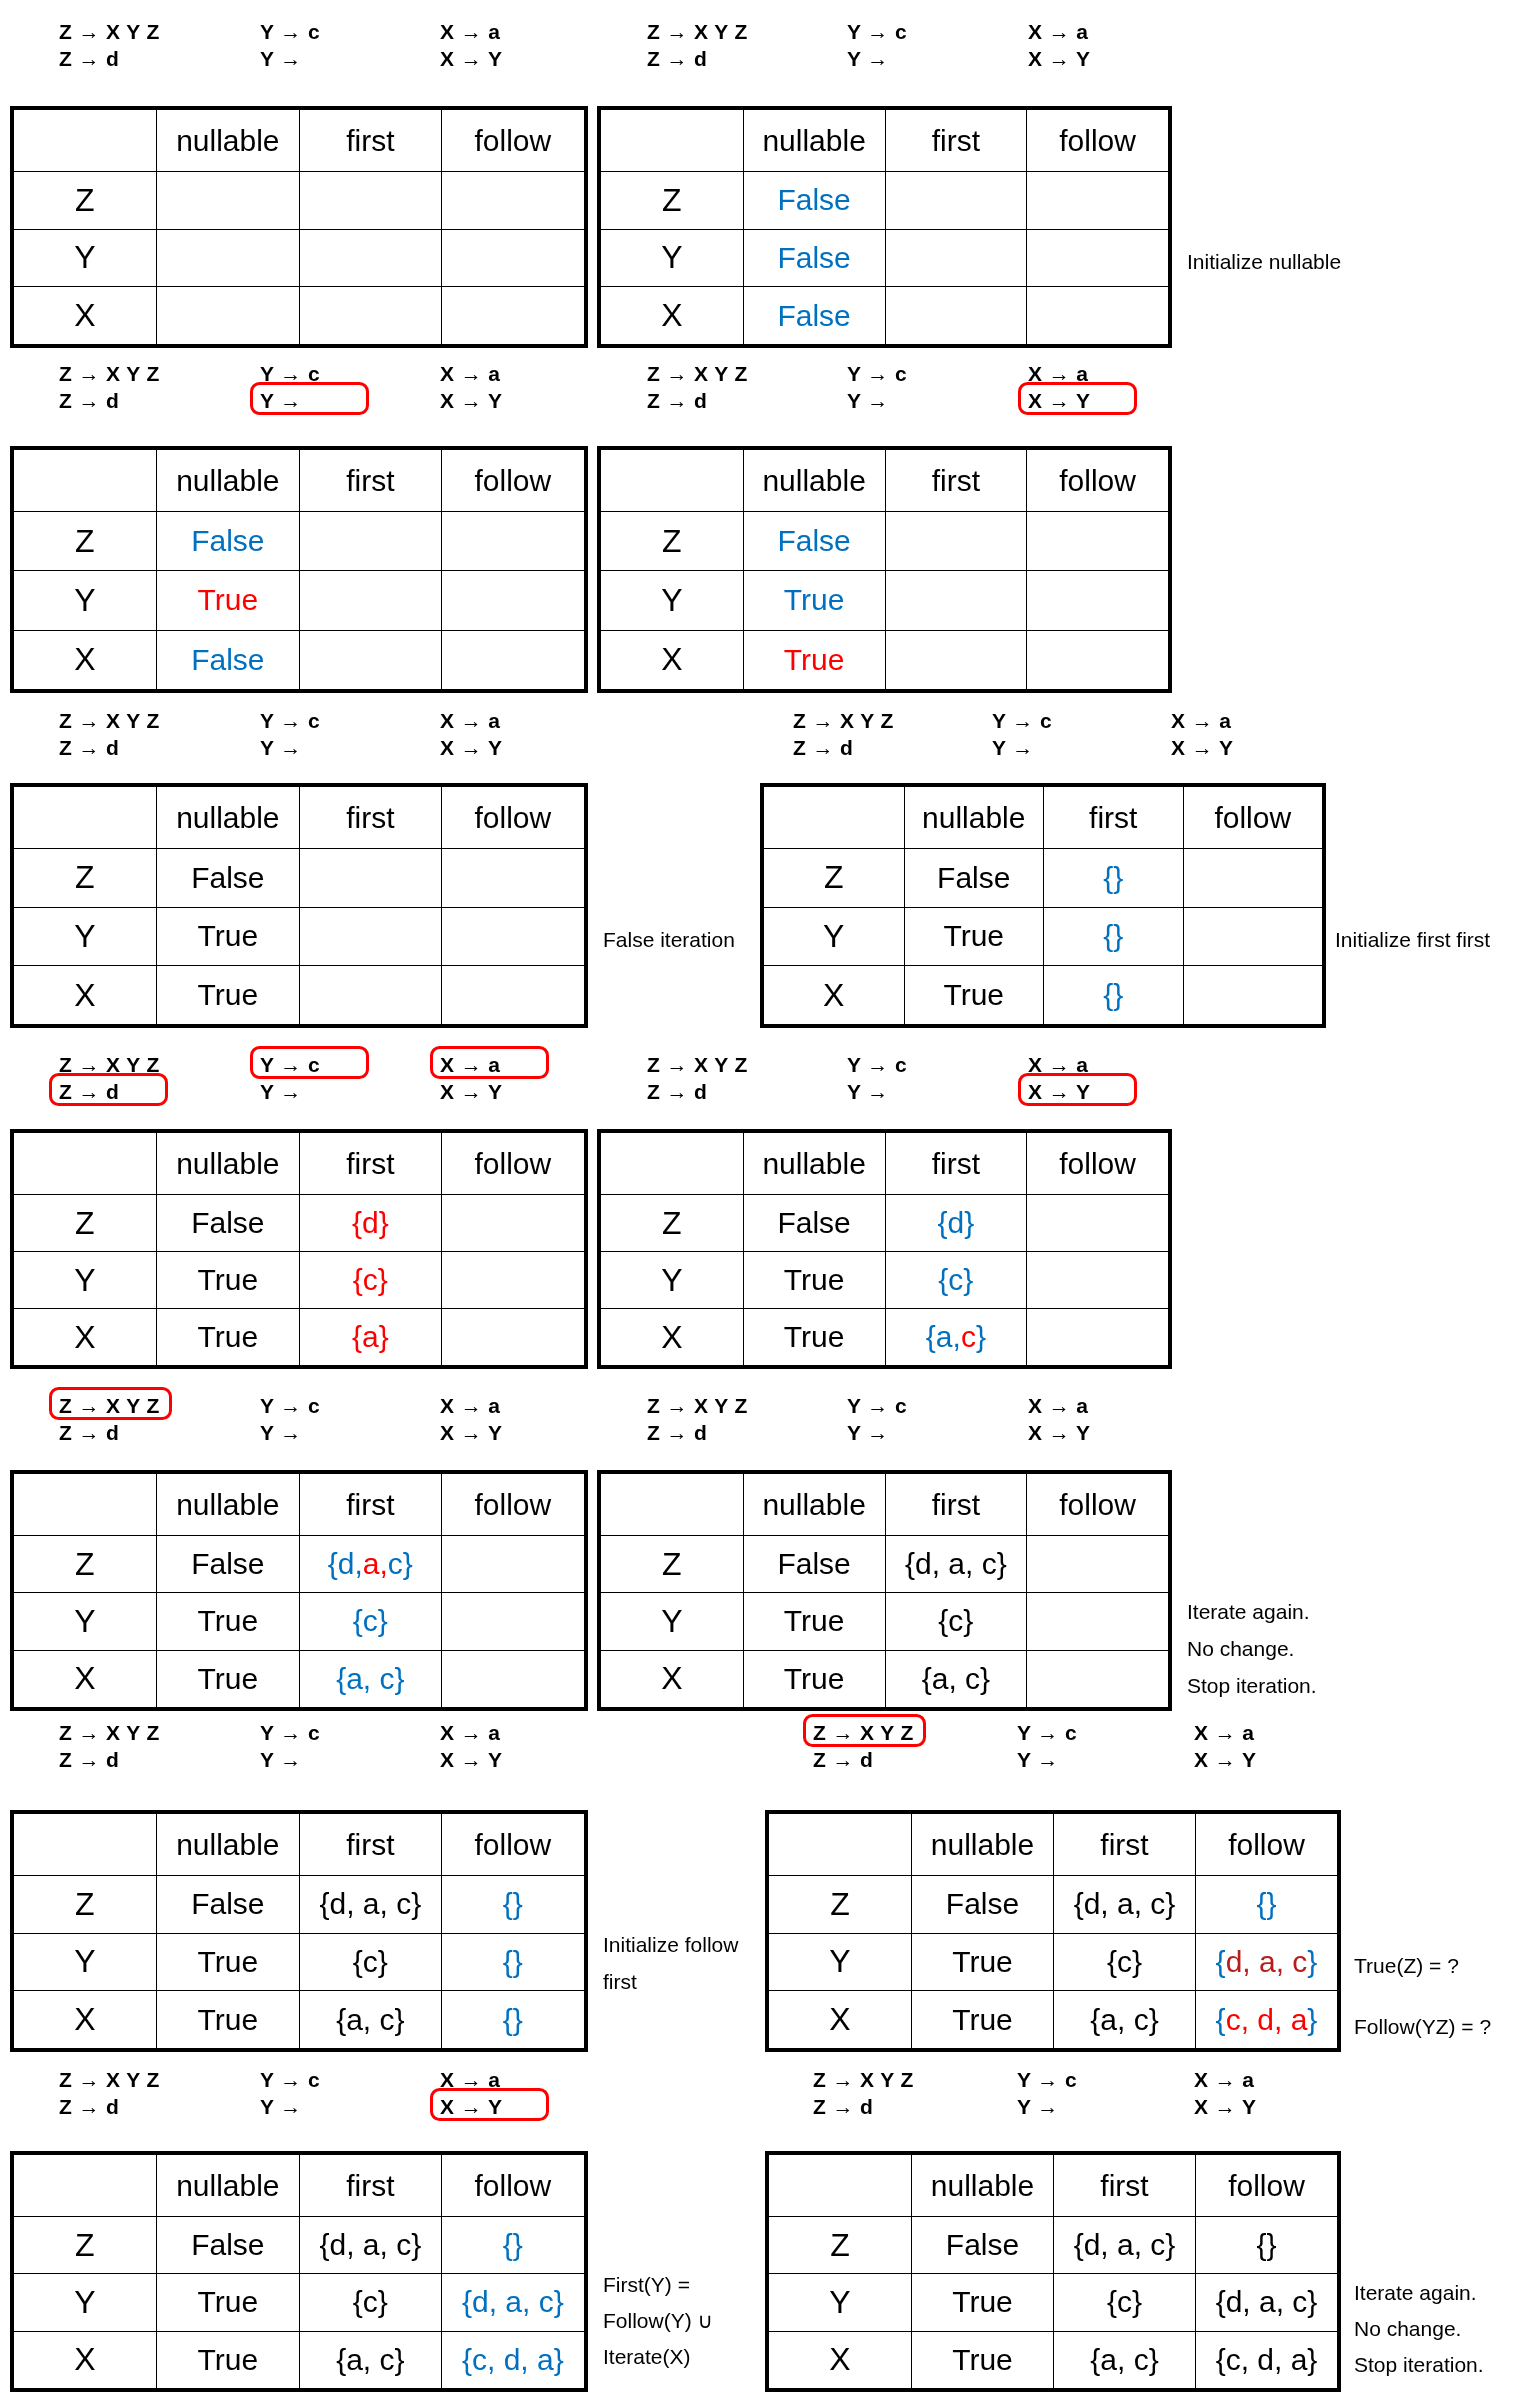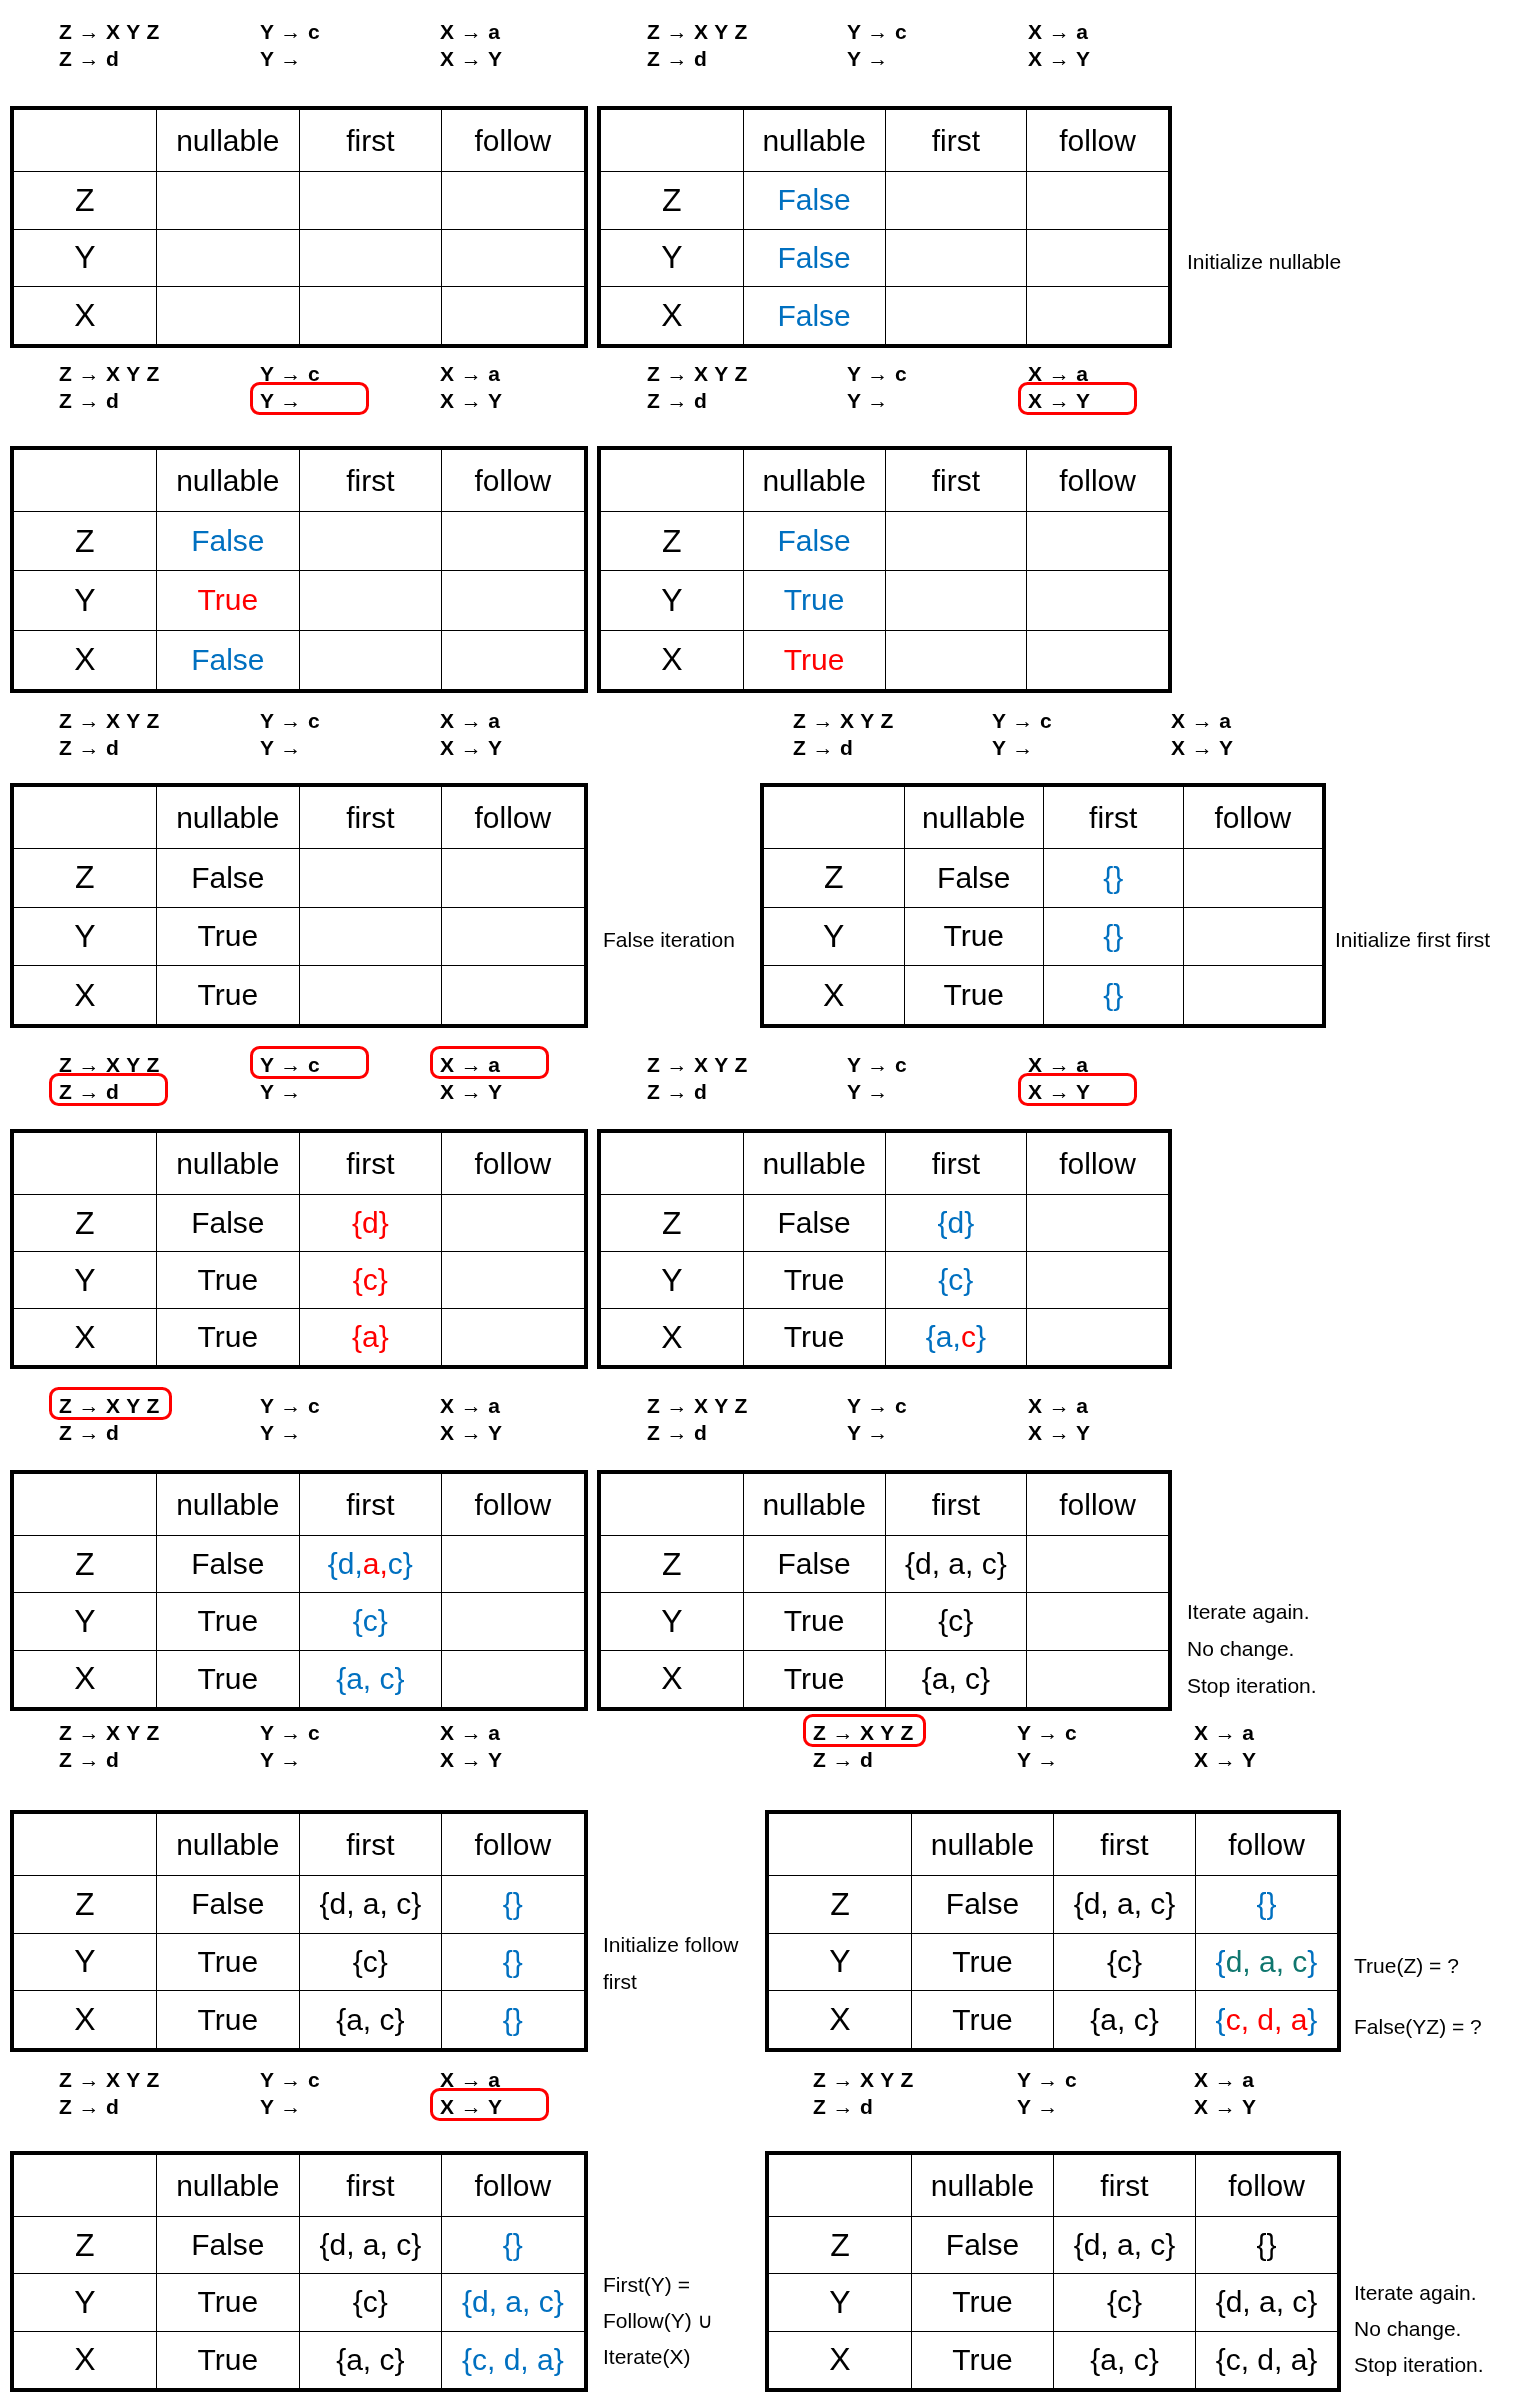--- a/index.html
+++ b/index.html
@@ -506,21 +506,21 @@
       </div>
       <div class="cell rowlabel bt">Y</div>
       <div class="cell bl bt">
         <span class="seg" style="color: rgb(0, 0, 0);">True</span>
       </div>
       <div class="cell bl bt">
         <span class="seg" style="color: rgb(0, 0, 0);">{c}</span>
       </div>
       <div class="cell bl bt">
         <span class="seg" style="color: rgb(0, 112, 192);">{</span>
-        <span class="seg" style="color: #0f766e;">d, a, c</span>
+        <span class="seg" style="color: #b91c1c;">d, a, c</span>
         <span class="seg" style="color: rgb(0, 112, 192);">}</span>
       </div>
       <div class="cell rowlabel bt">X</div>
       <div class="cell bl bt">
         <span class="seg" style="color: rgb(0, 0, 0);">True</span>
       </div>
       <div class="cell bl bt">
         <span class="seg" style="color: rgb(0, 0, 0);">{a, c}</span>
       </div>
       <div class="cell bl bt">
@@ -640,21 +640,21 @@
       <span class="ann-line" style="height: 37px; line-height: 37px;">Stop iteration.</span>
     </div>
     <div class="annotation" style="left: 603px; top: 1926px;">
       <span class="ann-line" style="height: 37px; line-height: 37px;">Initialize follow</span>
       <span class="ann-line" style="height: 37px; line-height: 37px;">first</span>
     </div>
     <div class="annotation" style="left: 1354px; top: 1948px;">
       <span class="ann-line" style="height: 36px; line-height: 36px;">True(Z) = ?</span>
     </div>
     <div class="annotation" style="left: 1354px; top: 2009px;">
-      <span class="ann-line" style="height: 36px; line-height: 36px;">False(YZ) = ?</span>
+      <span class="ann-line" style="height: 36px; line-height: 36px;">Follow(YZ) = ?</span>
     </div>
     <div class="annotation" style="left: 603px; top: 2267px;">
       <span class="ann-line" style="height: 36px; line-height: 36px;">First(Y) =</span>
       <span class="ann-line" style="height: 36px; line-height: 36px;">Follow(Y) ∪</span>
       <span class="ann-line" style="height: 36px; line-height: 36px;">Iterate(X)</span>
     </div>
     <div class="annotation" style="left: 1354px; top: 2275px;">
       <span class="ann-line" style="height: 36px; line-height: 36px;">Iterate again.</span>
       <span class="ann-line" style="height: 36px; line-height: 36px;">No change.</span>
       <span class="ann-line" style="height: 36px; line-height: 36px;">Stop iteration.</span>

